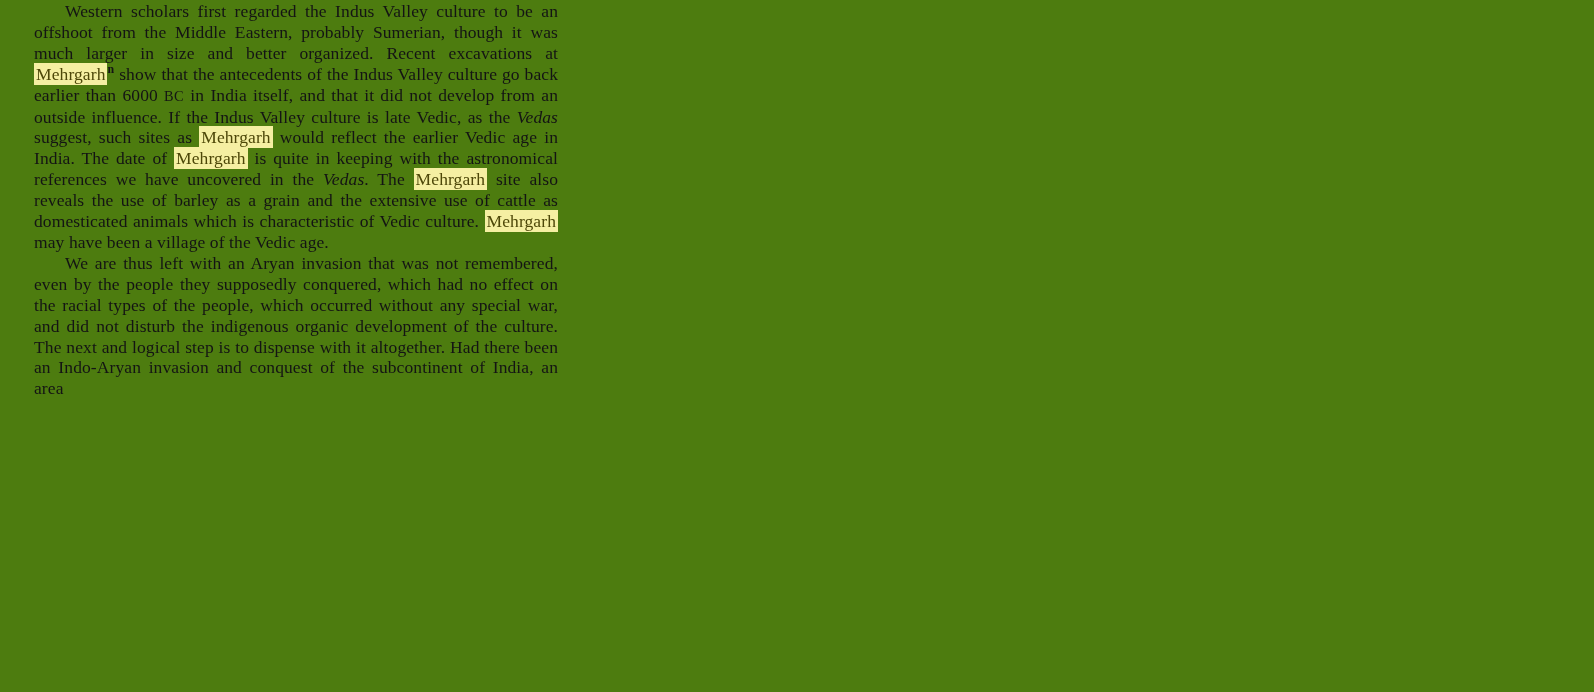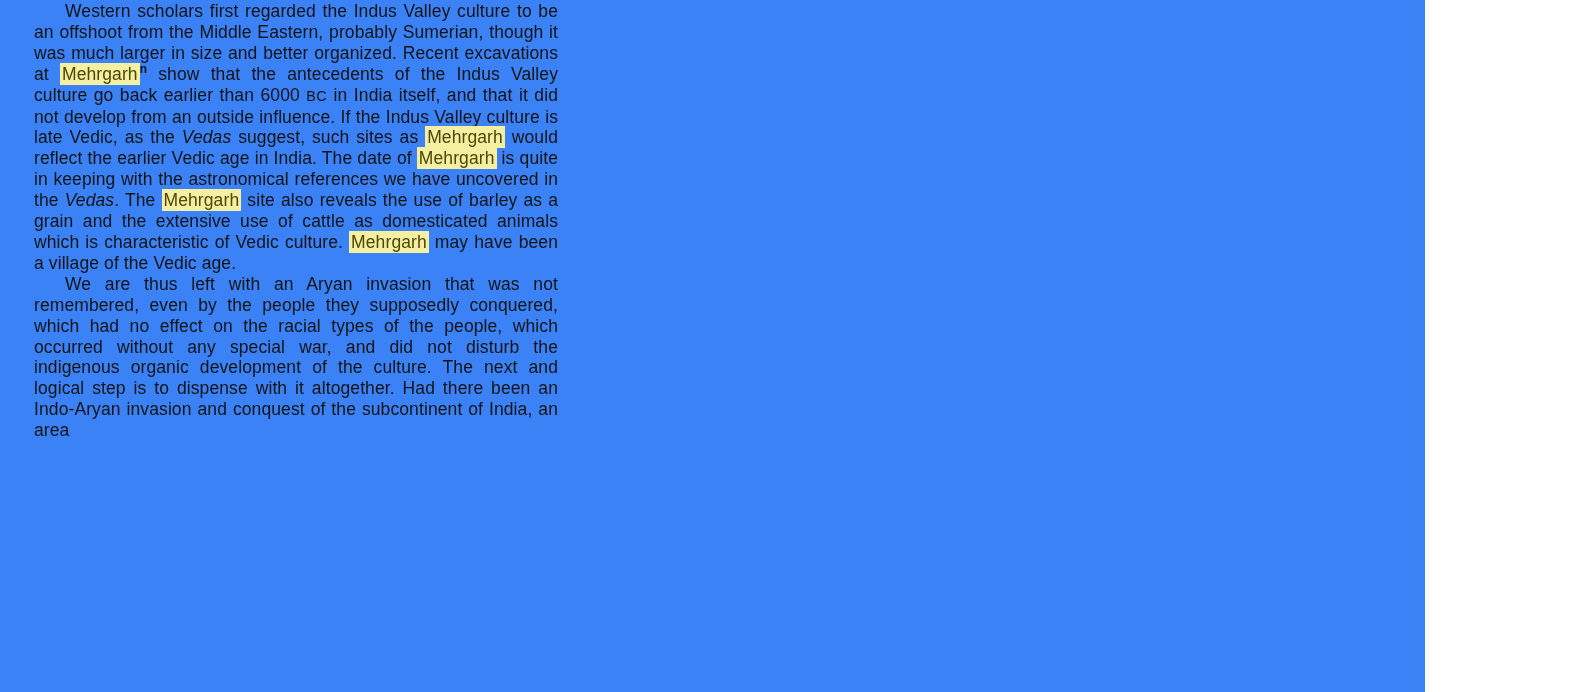--- a/index.html
+++ b/index.html
@@ -5,24 +5,24 @@
   html, body {
     margin: 0;
     padding: 0;
     background: #ffffff;
     width: 1594px;
     height: 692px;
     overflow: hidden;
   }
   .page {
     position: relative;
-    width: 1425px;
+    width: 1594px;
     height: 692px;
-    background: #3b82f6;
-    font-family: Liberation Sans, sans-serif;
+    background: #4d7c0f;
+    font-family: Liberation Serif, serif;
   }
   .text-block {
     position: absolute;
     left: 34px;
     top: 1px;
     width: 524px;
     color: #141414;
     font-size: 17.5px;
     line-height: 20.9px;
     text-align: justify;

